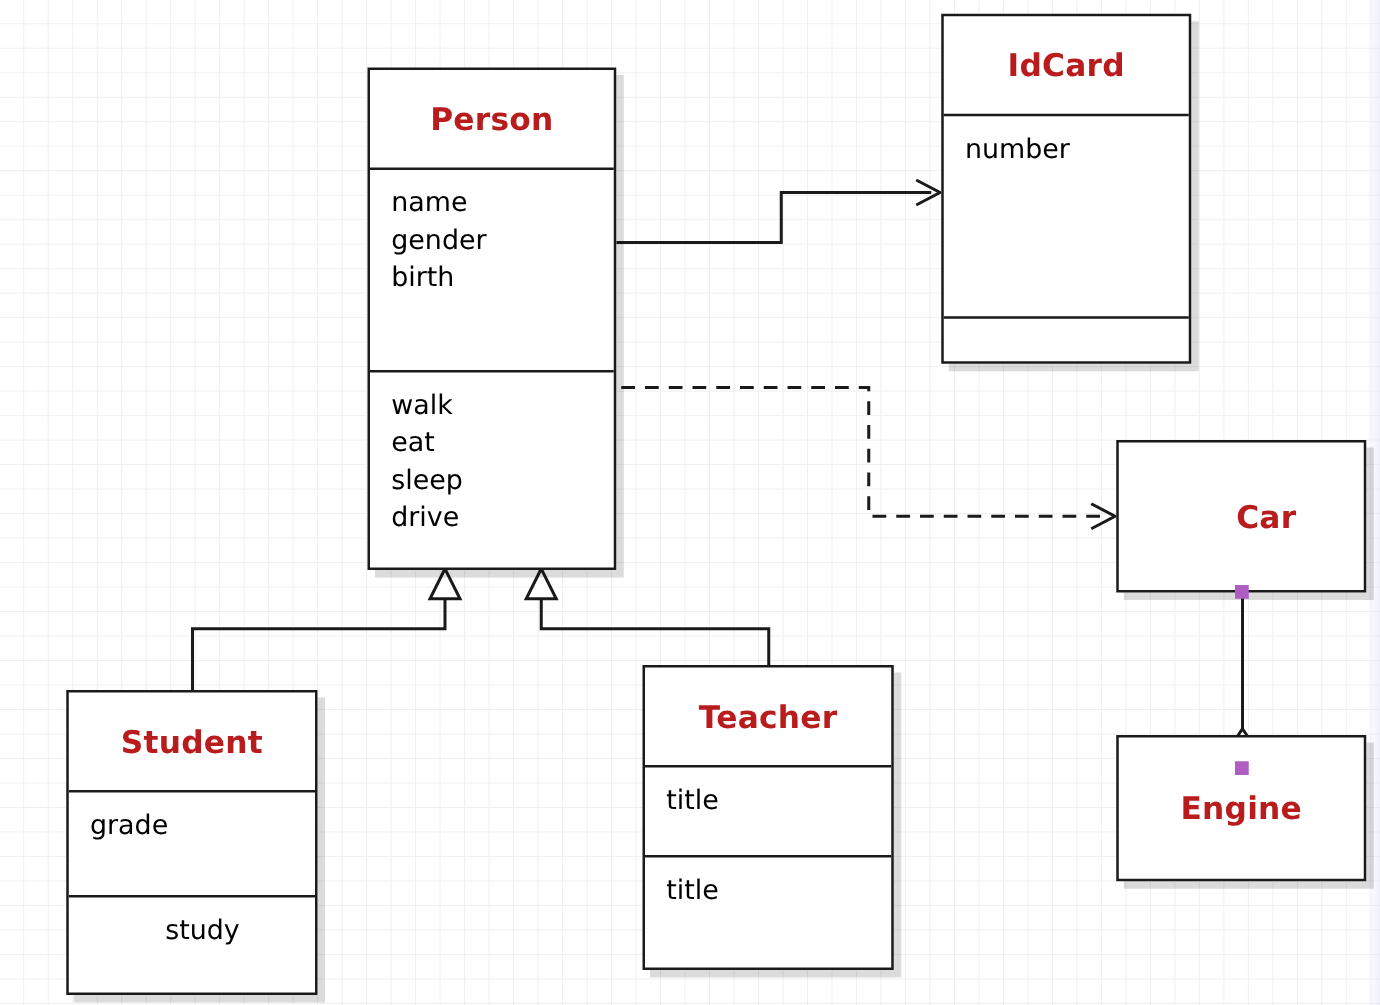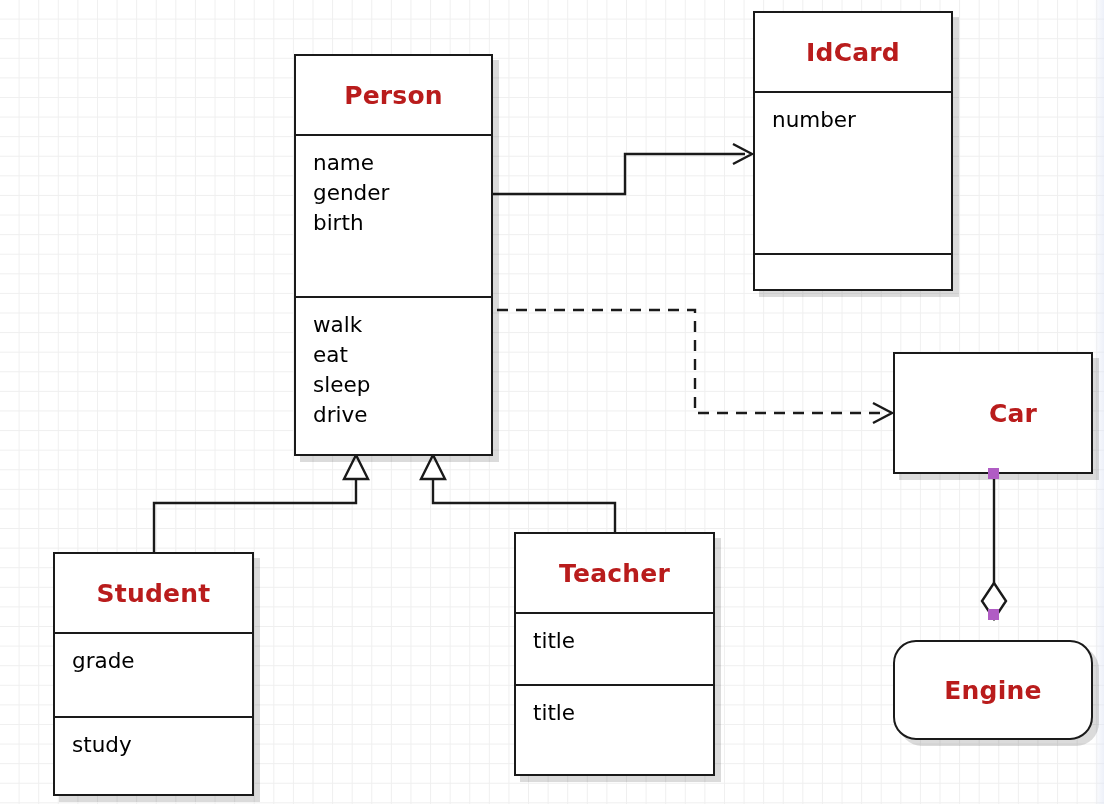--- a/index.html
+++ b/index.html
@@ -139,30 +139,30 @@
     <div class="uml-section uml-members" style="height:162px;">
       <div class="uml-member">number</div>
     </div>
     <div class="uml-section uml-members uml-empty" style="flex:1 1 auto;"></div>
   </div>
 
   <div class="uml-class" id="cls-car" style="left:893px; top:352px; width:200px; height:122px;">
     <div class="uml-section uml-title" style="flex:1 1 auto;padding-left:40px;">Car</div>
   </div>
 
-  <div class="uml-class" id="cls-engine" style="left:893px; top:640px; width:200px; height:100px;border-radius:23px;">
+  <div class="uml-class" id="cls-engine" style="left:893px; top:588px; width:200px; height:117px;">
     <div class="uml-section uml-title" style="flex:1 1 auto;">Engine</div>
   </div>
 
   <div class="uml-class" id="cls-student" style="left:53px; top:552px; width:201px; height:244px;">
     <div class="uml-section uml-title" style="height:78px;">Student</div>
     <div class="uml-section uml-members" style="height:84px;">
       <div class="uml-member">grade</div>
     </div>
-    <div class="uml-section uml-members" style="flex:1 1 auto;">
+    <div class="uml-section uml-members" style="flex:1 1 auto;text-align:center;">
       <div class="uml-member">study</div>
     </div>
   </div>
 
   <div class="uml-class" id="cls-teacher" style="left:514px; top:532px; width:201px; height:244px;">
     <div class="uml-section uml-title" style="height:78px;">Teacher</div>
     <div class="uml-section uml-members" style="height:72px;">
       <div class="uml-member">title</div>
     </div>
     <div class="uml-section uml-members" style="flex:1 1 auto;">

